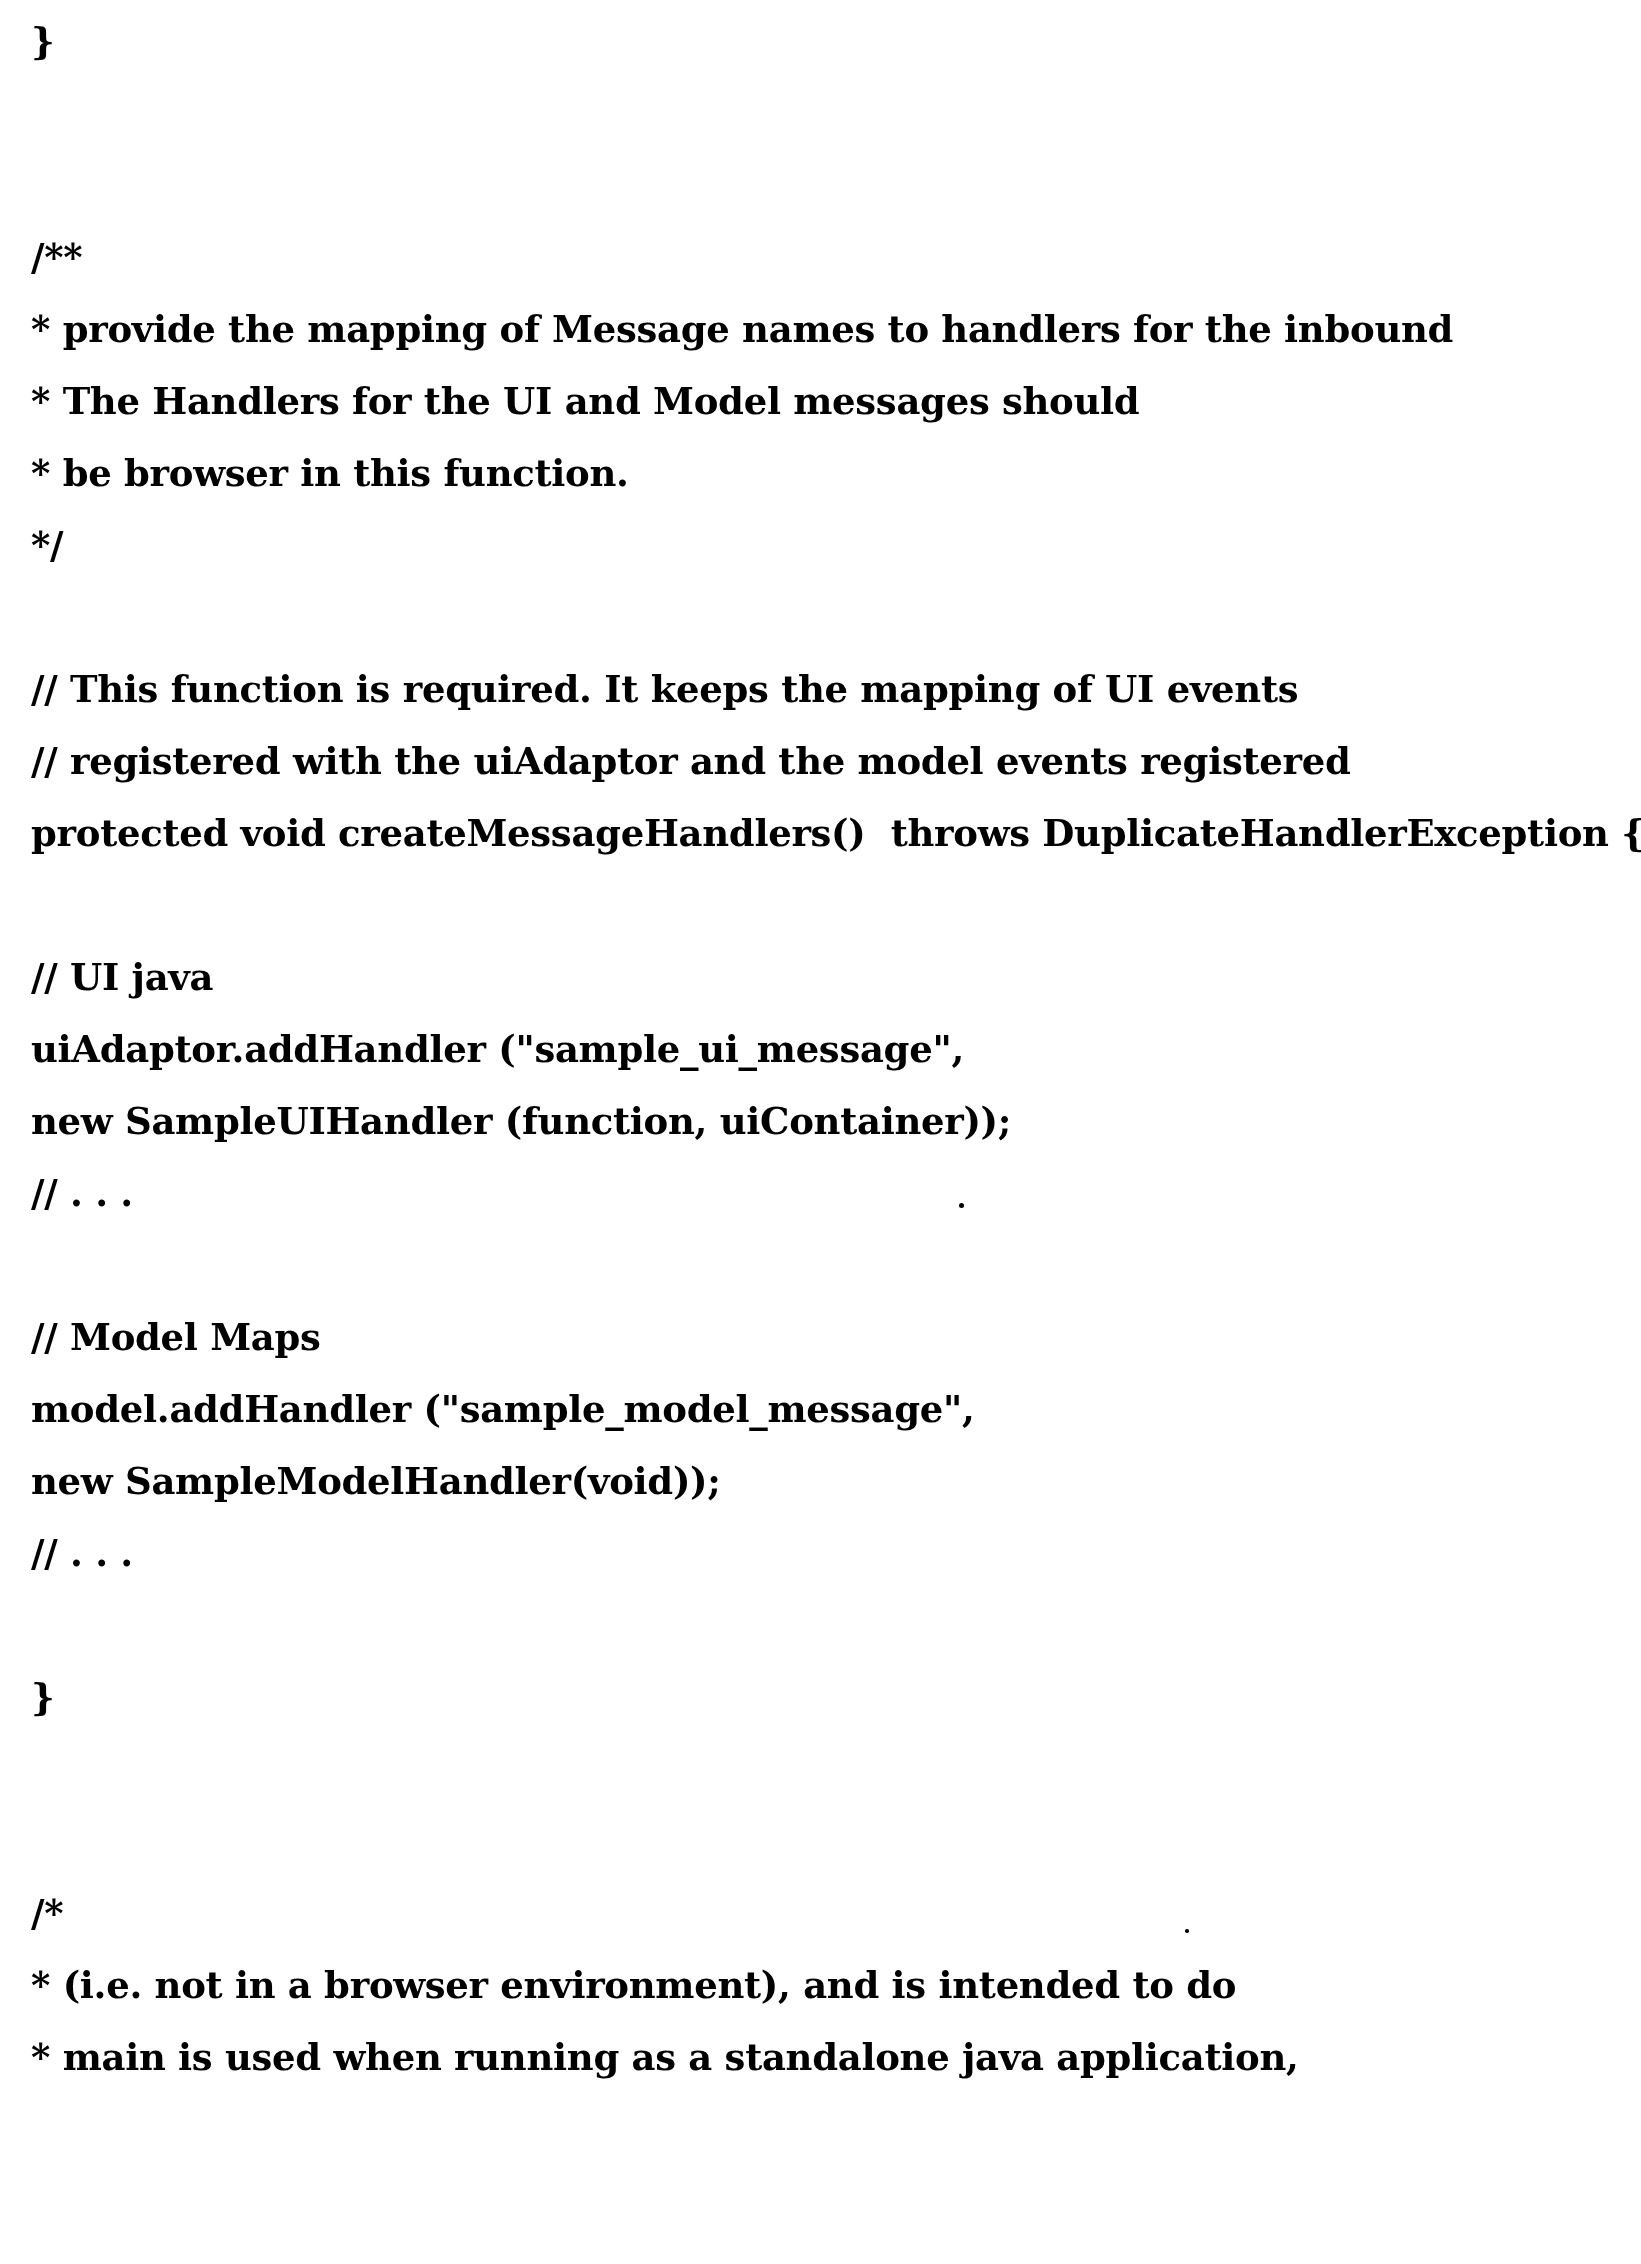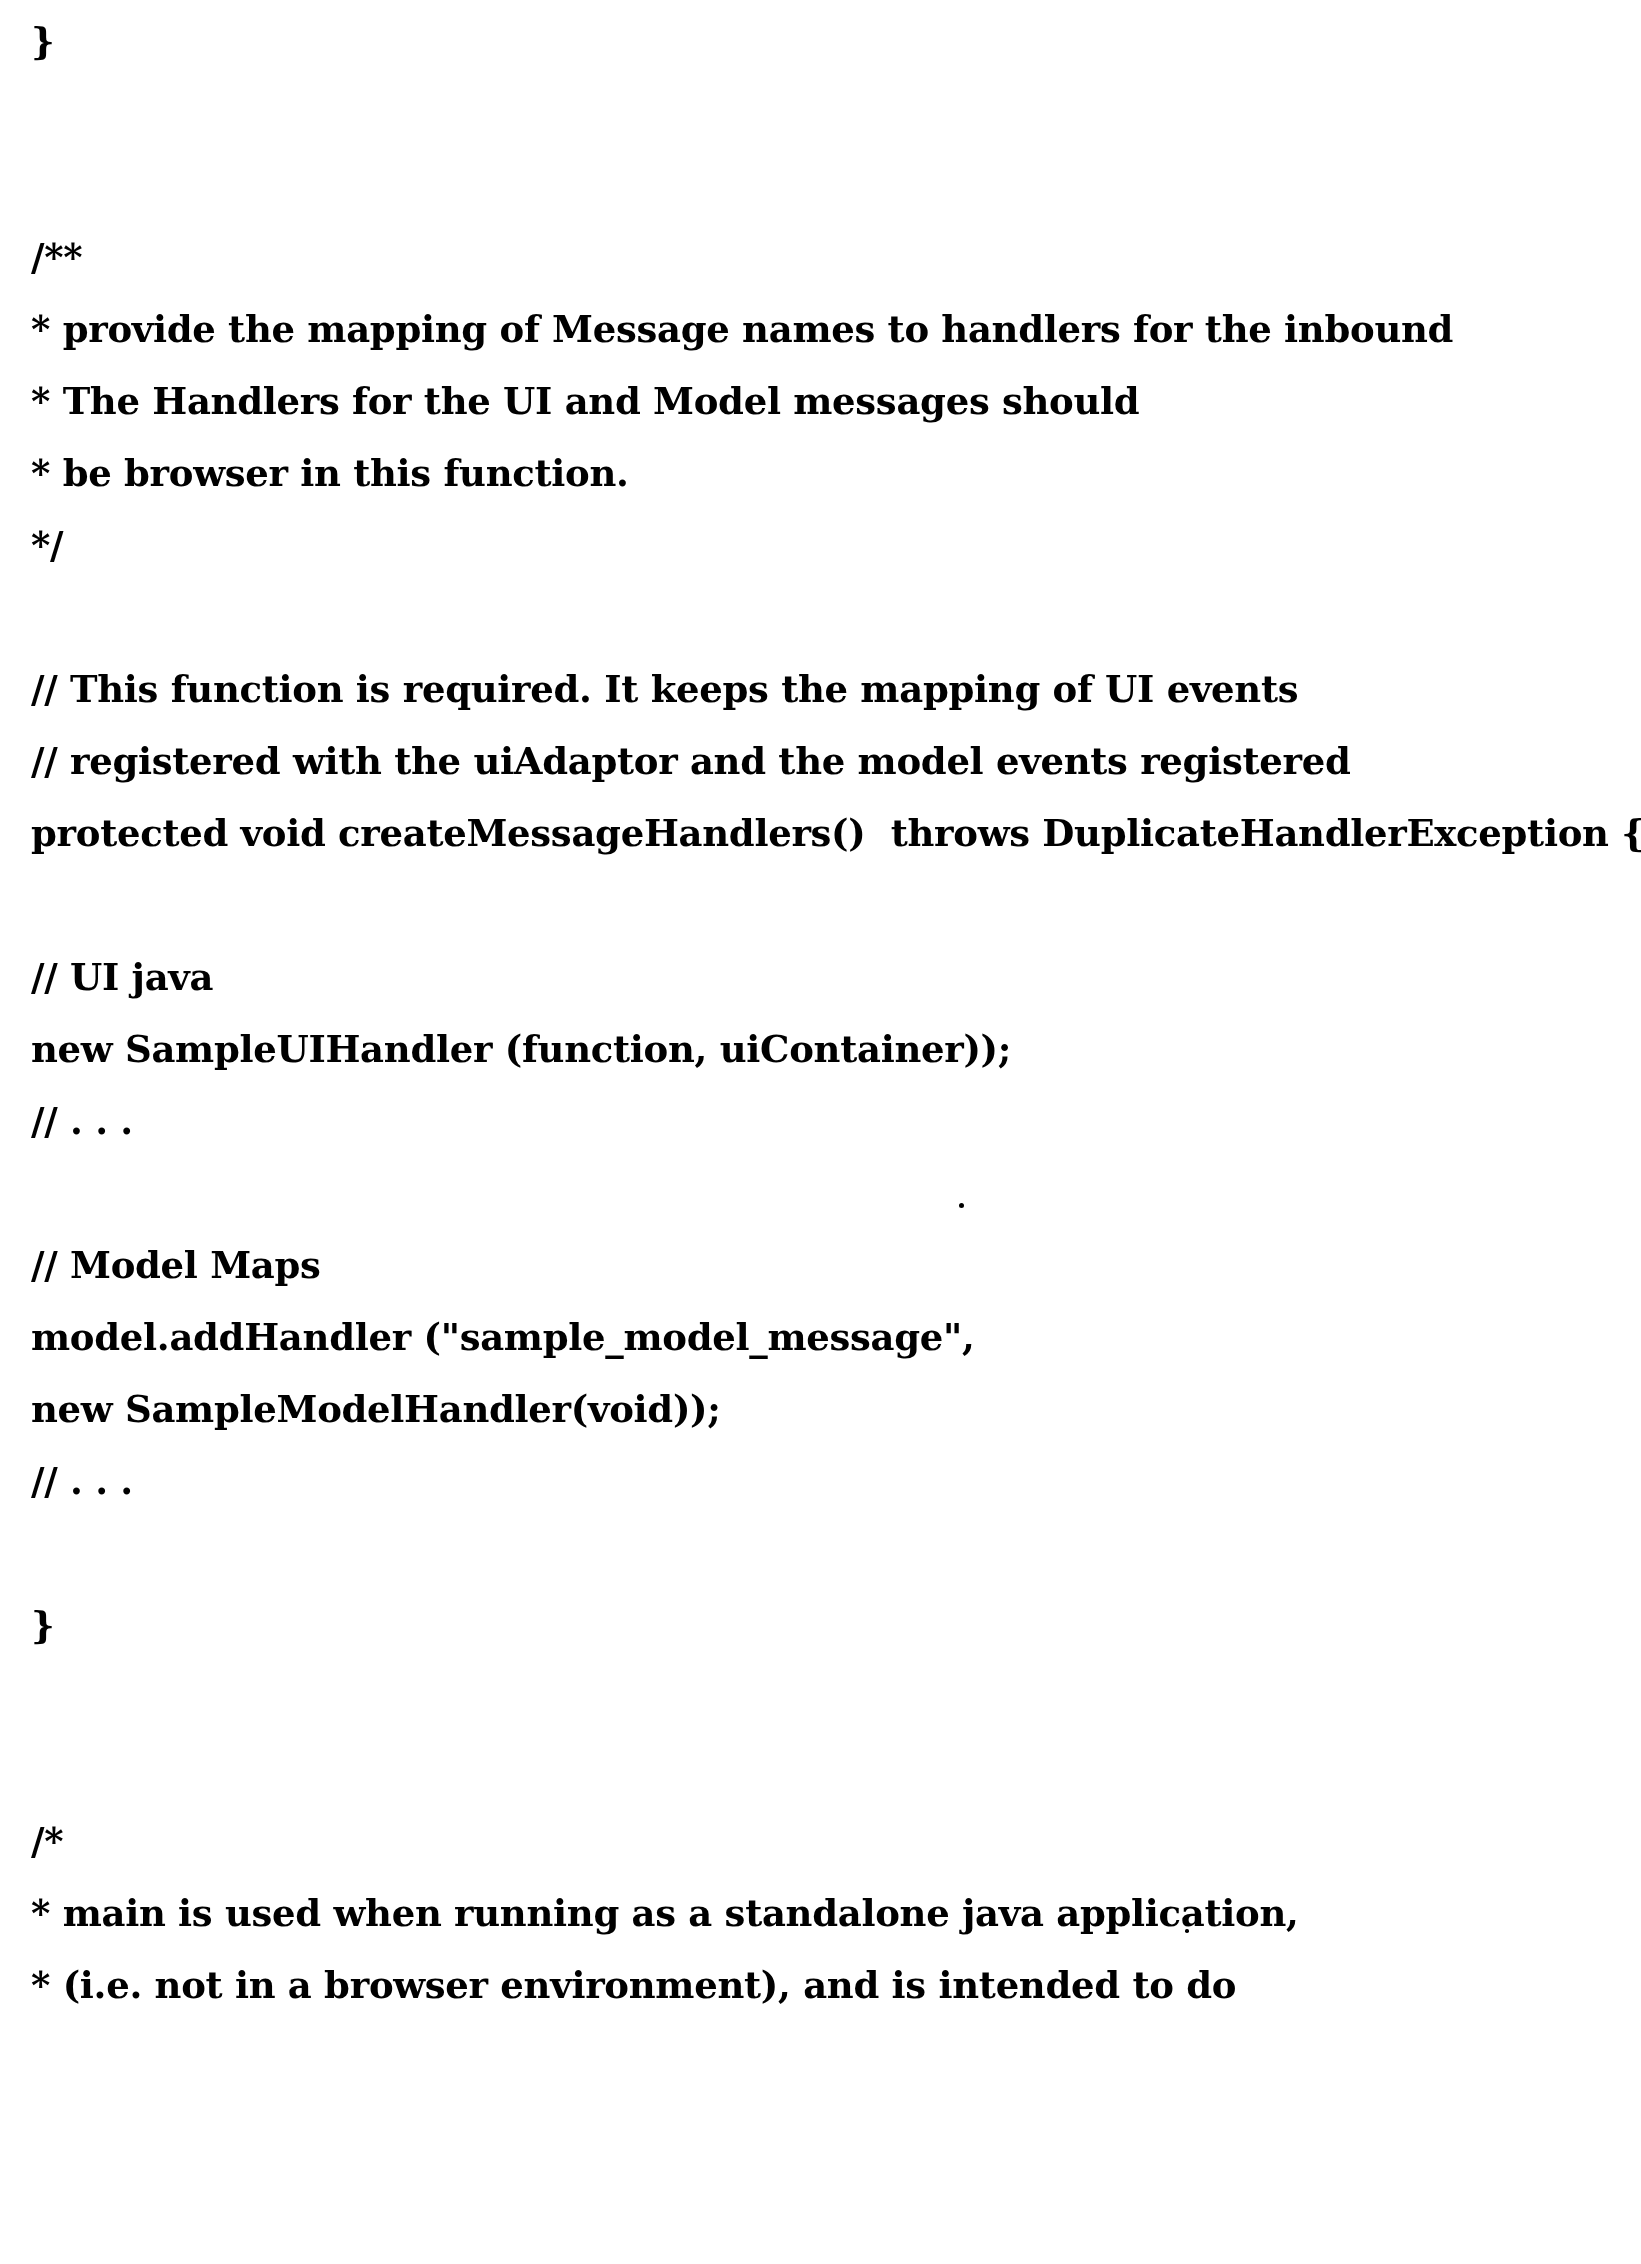--- a/index.html
+++ b/index.html
@@ -61,31 +61,32 @@
     <div class="code-line">* provide the mapping of Message names to handlers for the inbound</div>
     <div class="code-line">* The Handlers for the UI and Model messages should</div>
     <div class="code-line">* be browser in this function.</div>
     <div class="code-line">*/</div>
     <div class="code-line"></div>
     <div class="code-line">// This function is required. It keeps the mapping of UI events</div>
     <div class="code-line">// registered with the uiAdaptor and the model events registered</div>
     <div class="code-line">protected void createMessageHandlers()  throws DuplicateHandlerException {</div>
     <div class="code-line"></div>
     <div class="code-line">// UI java</div>
+    <div class="code-line">uiAdaptor.addHandler ("sample_ui_message",</div>
     <div class="code-line">new SampleUIHandler (function, uiContainer));</div>
     <div class="code-line">// . . .</div>
     <div class="code-line"></div>
     <div class="code-line">// Model Maps</div>
     <div class="code-line">model.addHandler ("sample_model_message",</div>
     <div class="code-line">new SampleModelHandler(void));</div>
     <div class="code-line">// . . .</div>
     <div class="code-line"></div>
     <div class="code-line">}</div>
     <div class="code-line"></div>
     <div class="code-line"></div>
     <div class="code-line">/*</div>
+    <div class="code-line">* (i.e. not in a browser environment), and is intended to do</div>
     <div class="code-line">* main is used when running as a standalone java application,</div>
-    <div class="code-line">* (i.e. not in a browser environment), and is intended to do</div>
   </div>
 
 <div id="speck-1" class="scan-speck"></div>
 <div id="speck-2" class="scan-speck"></div>
 
 
 </body></html>

